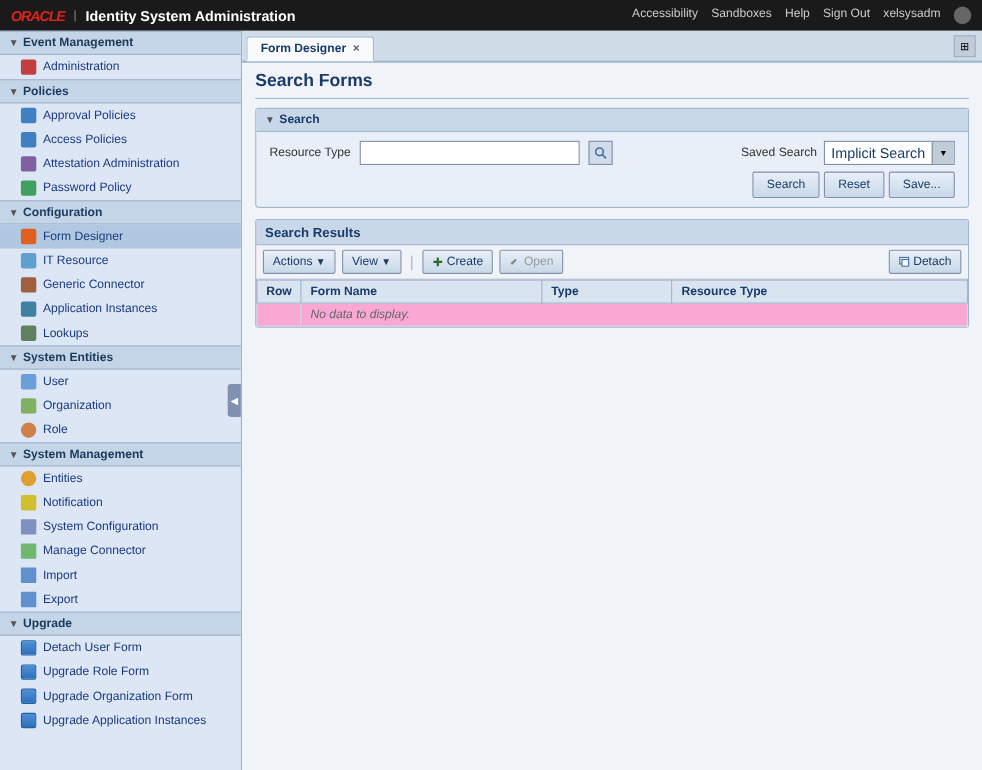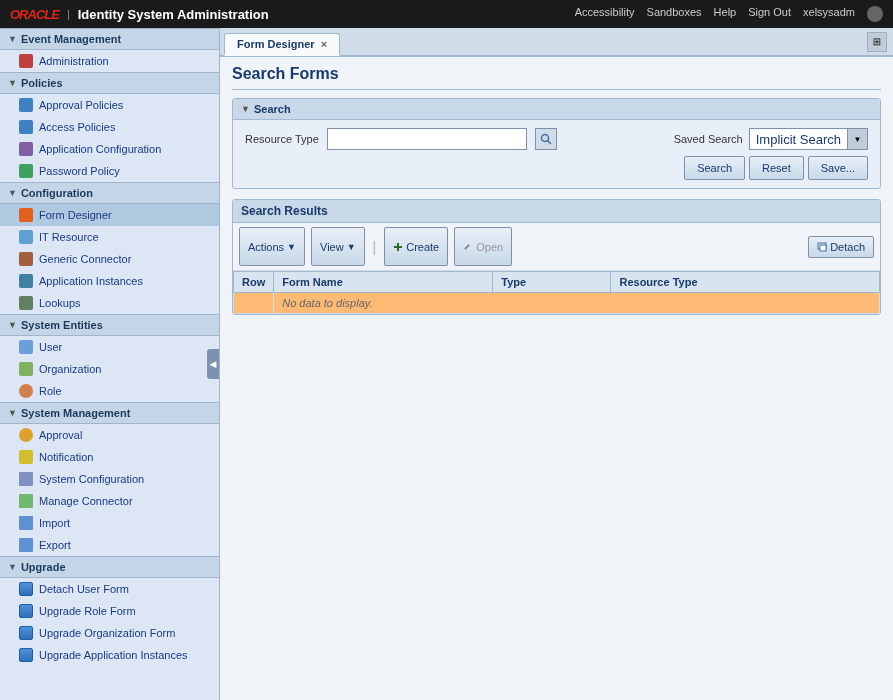--- a/index.html
+++ b/index.html
@@ -351,40 +351,40 @@
       border: 1px solid #8090a8;
       border-radius: 2px;
       background: linear-gradient(to bottom, #e8eff8, #c8d8e8);
       color: #1a3a6a;
     }
 
     
     .results-section {
       border: 1px solid #a0b8d0;
       border-radius: 3px;
-      background: #fdba74;
+      background: #f9a8d4;
     }
     .results-header {
       background: #c8d8e8;
       padding: 4px 8px;
       font-weight: bold;
       font-size: 12px;
       color: #1a3a6a;
       border-bottom: 1px solid #a0b8d0;
     }
     .results-toolbar {
       padding: 4px 6px;
       display: flex;
       align-items: center;
       gap: 6px;
       border-bottom: 1px solid #d0dce8;
       background: #f0f4f8;
     }
     .toolbar-btn {
-      height: 39px;
+      height: 22px;
       padding: 0 8px;
       font-size: 11px;
       cursor: pointer;
       border: 1px solid #8090a8;
       border-radius: 2px;
       background: linear-gradient(to bottom, #e8eff8, #c8d8e8);
       color: #1a3a6a;
       display: flex;
       align-items: center;
       gap: 3px;
@@ -502,21 +502,21 @@
     <div class="sidebar-item">
       <span class="sidebar-icon">
           <span class="icon-policy"></span>
         </span>
       <span>Access Policies</span>
     </div>
     <div class="sidebar-item">
       <span class="sidebar-icon">
           <span class="icon-attest"></span>
         </span>
-      <span>Application Configuration</span>
+      <span>Attestation Administration</span>
     </div>
     <div class="sidebar-item">
       <span class="sidebar-icon">
           <span class="icon-password"></span>
         </span>
       <span>Password Policy</span>
     </div>
 
     <div class="sidebar-section-header">
       <span class="triangle-down">▼</span>
@@ -577,21 +577,21 @@
     </div>
 
     <div class="sidebar-section-header">
       <span class="triangle-down">▼</span>
       <span>System Management</span>
     </div>
     <div class="sidebar-item">
       <span class="sidebar-icon">
           <span class="icon-clock"></span>
         </span>
-      <span>Approval</span>
+      <span>Entities</span>
     </div>
     <div class="sidebar-item">
       <span class="sidebar-icon">
           <span class="icon-bell"></span>
         </span>
       <span>Notification</span>
     </div>
     <div class="sidebar-item">
       <span class="sidebar-icon">
           <span class="icon-wrench"></span>

